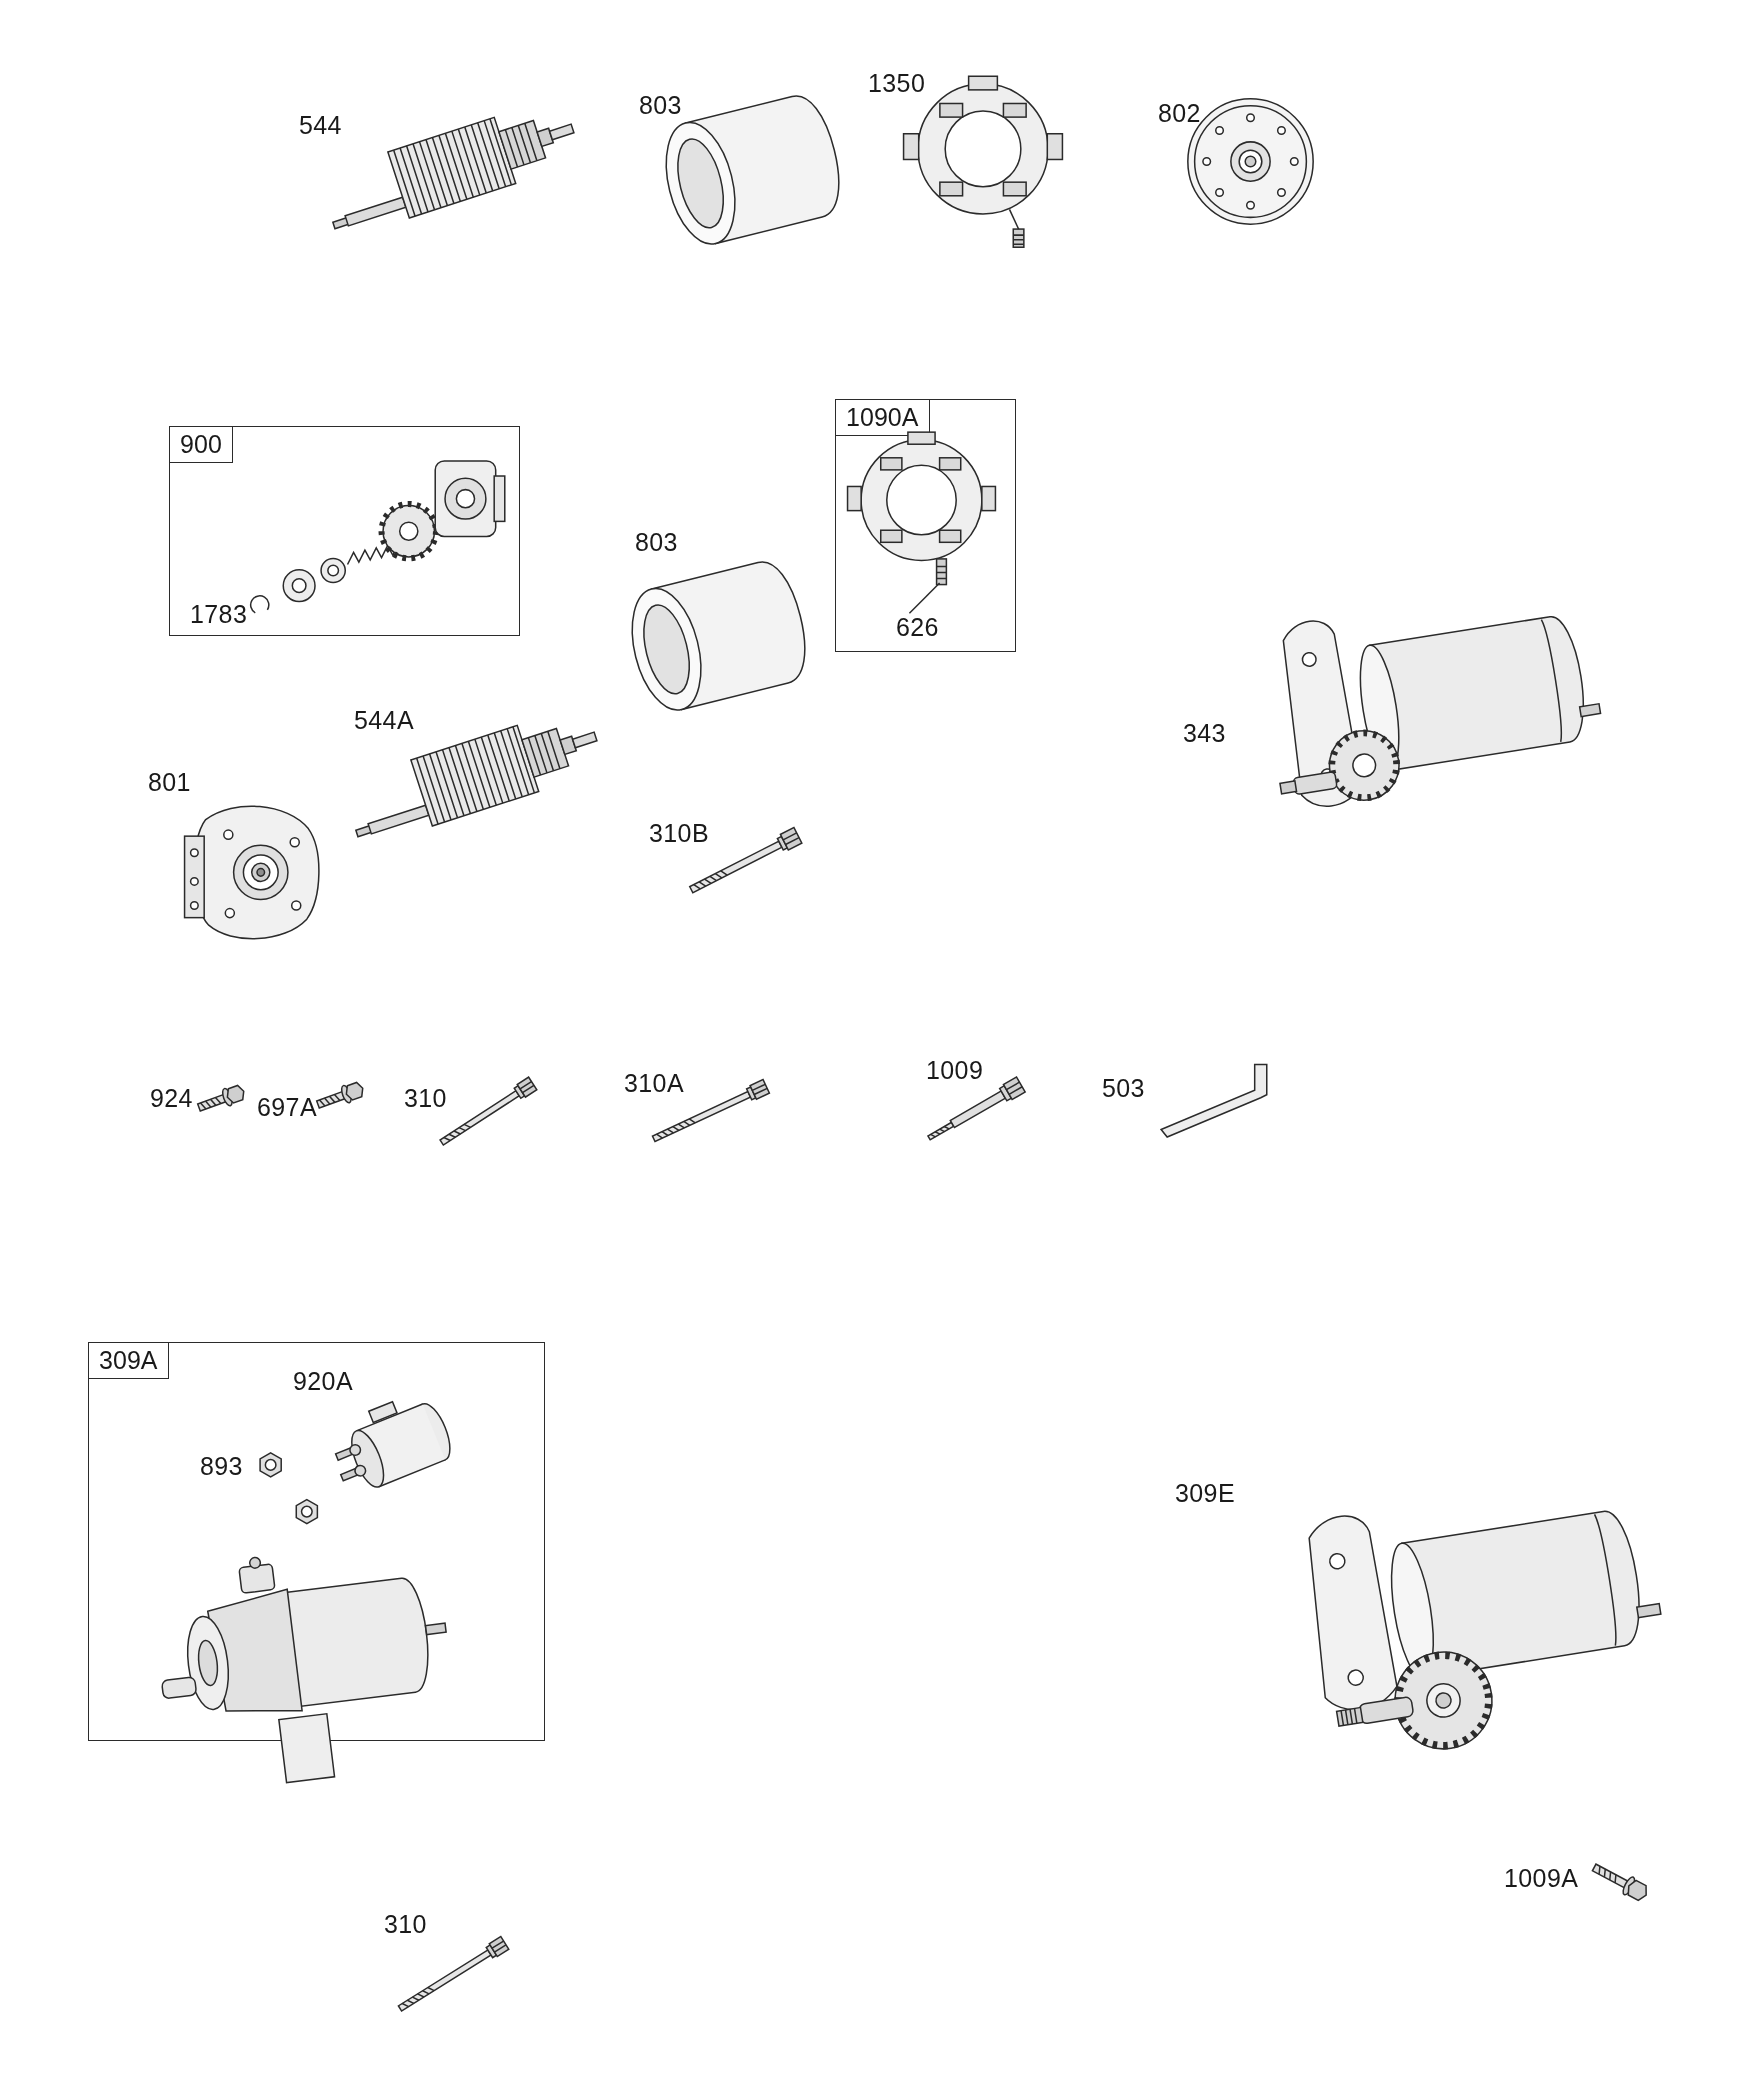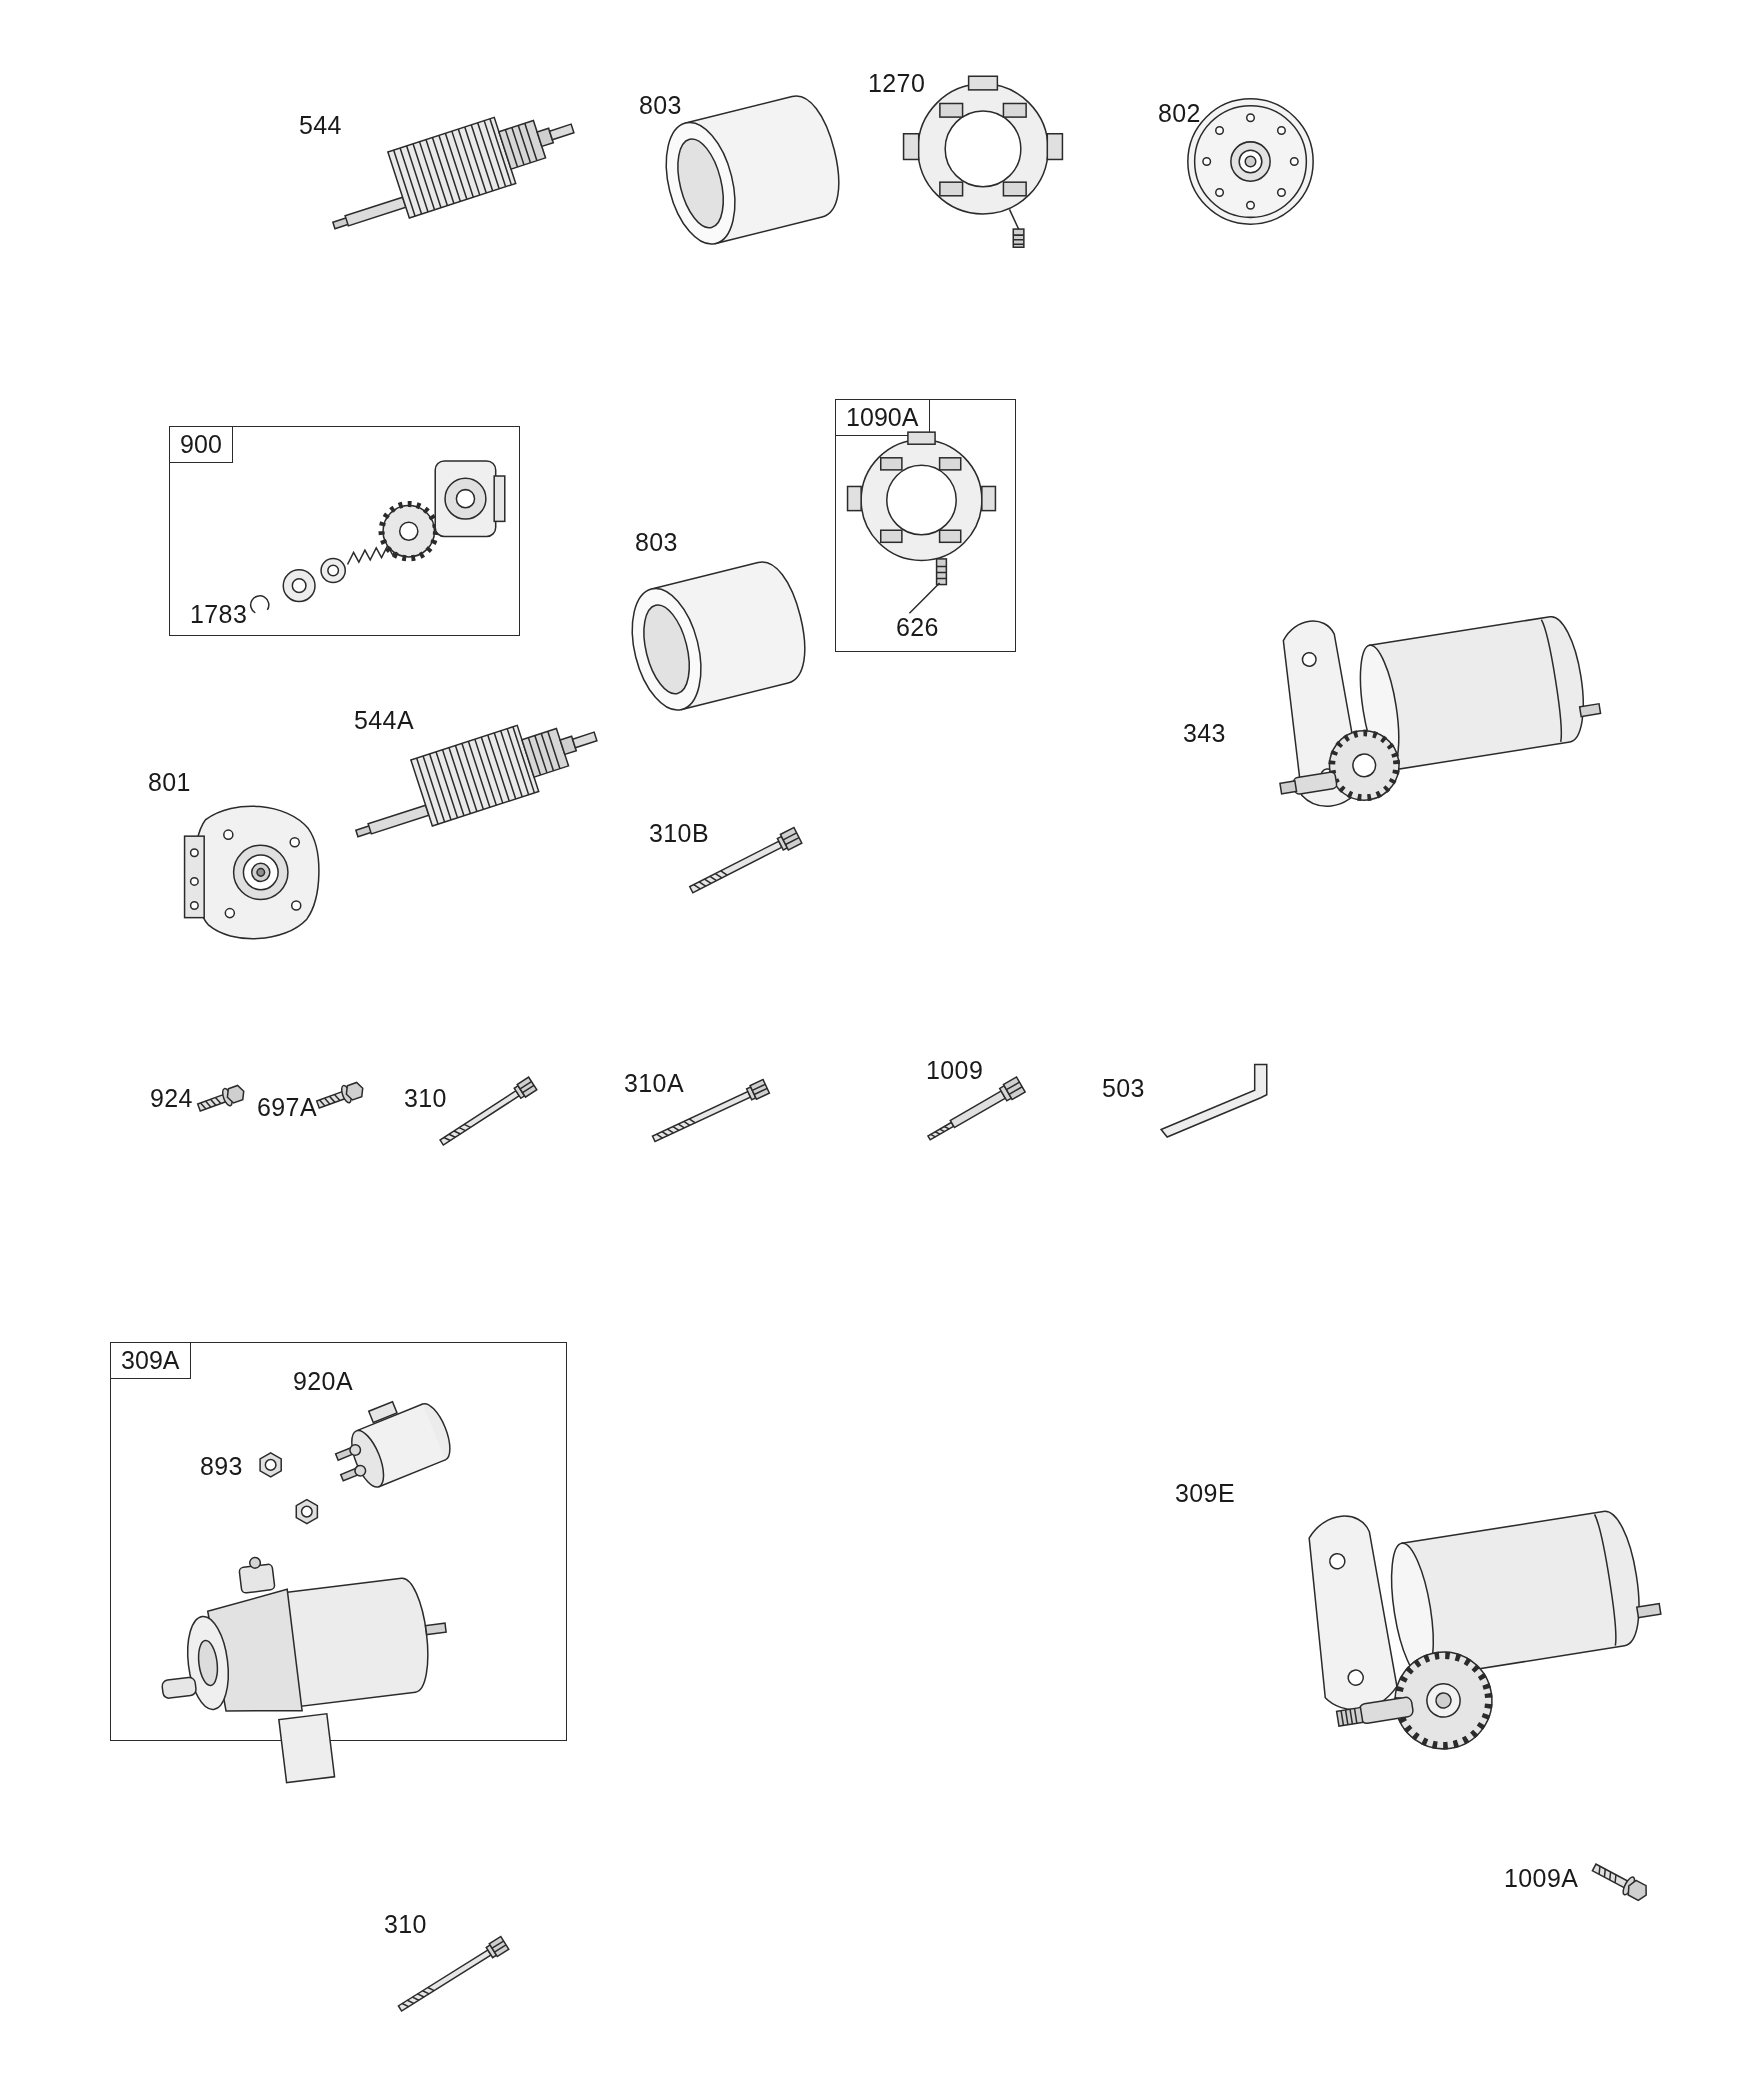--- a/index.html
+++ b/index.html
@@ -44,27 +44,27 @@
 <div class="canvas">
 
   <div class="group-box" style="left:169px;top:426px;width:351px;height:210px">
     <span class="group-tag">900</span>
   </div>
 
   <div class="group-box" style="left:835px;top:399px;width:181px;height:253px">
     <span class="group-tag">1090A</span>
   </div>
 
-  <div class="group-box" style="left:110px;top:1342px;width:457px;height:399px">
+  <div class="group-box" style="left:88px;top:1342px;width:457px;height:399px">
     <span class="group-tag">309A</span>
   </div>
 
   <div class="label" style="left:299px;top:112px">544</div>
   <div class="label" style="left:639px;top:92px">803</div>
-  <div class="label" style="left:868px;top:70px">1270</div>
+  <div class="label" style="left:868px;top:70px">1350</div>
   <div class="label" style="left:1158px;top:100px">802</div>
   <div class="label" style="left:190px;top:601px">1783</div>
   <div class="label" style="left:635px;top:529px">803</div>
   <div class="label" style="left:896px;top:614px">626</div>
   <div class="label" style="left:1183px;top:720px">343</div>
   <div class="label" style="left:354px;top:707px">544A</div>
   <div class="label" style="left:148px;top:769px">801</div>
   <div class="label" style="left:649px;top:820px">310B</div>
   <div class="label" style="left:150px;top:1085px">924</div>
   <div class="label" style="left:257px;top:1094px">697A</div>

